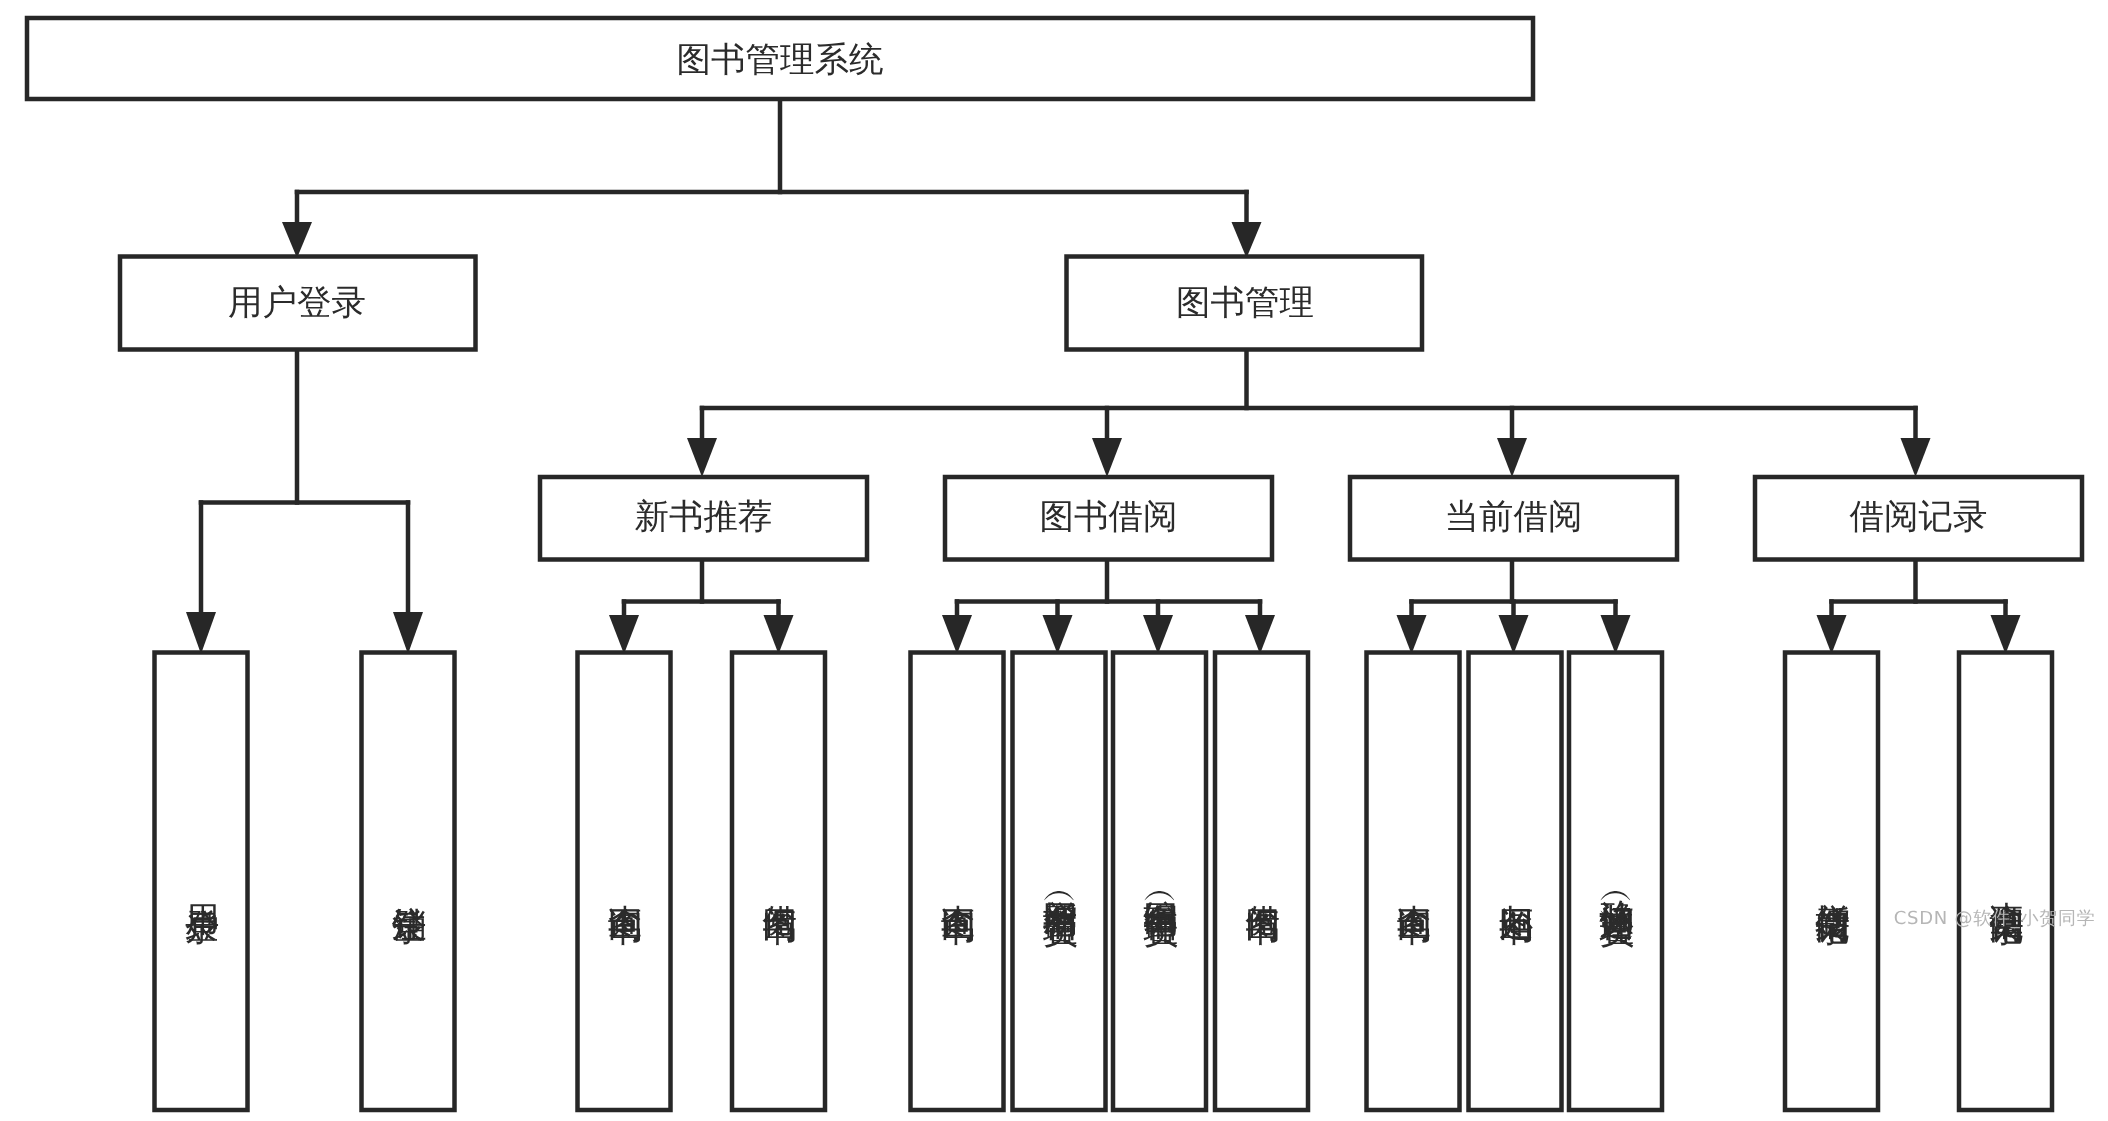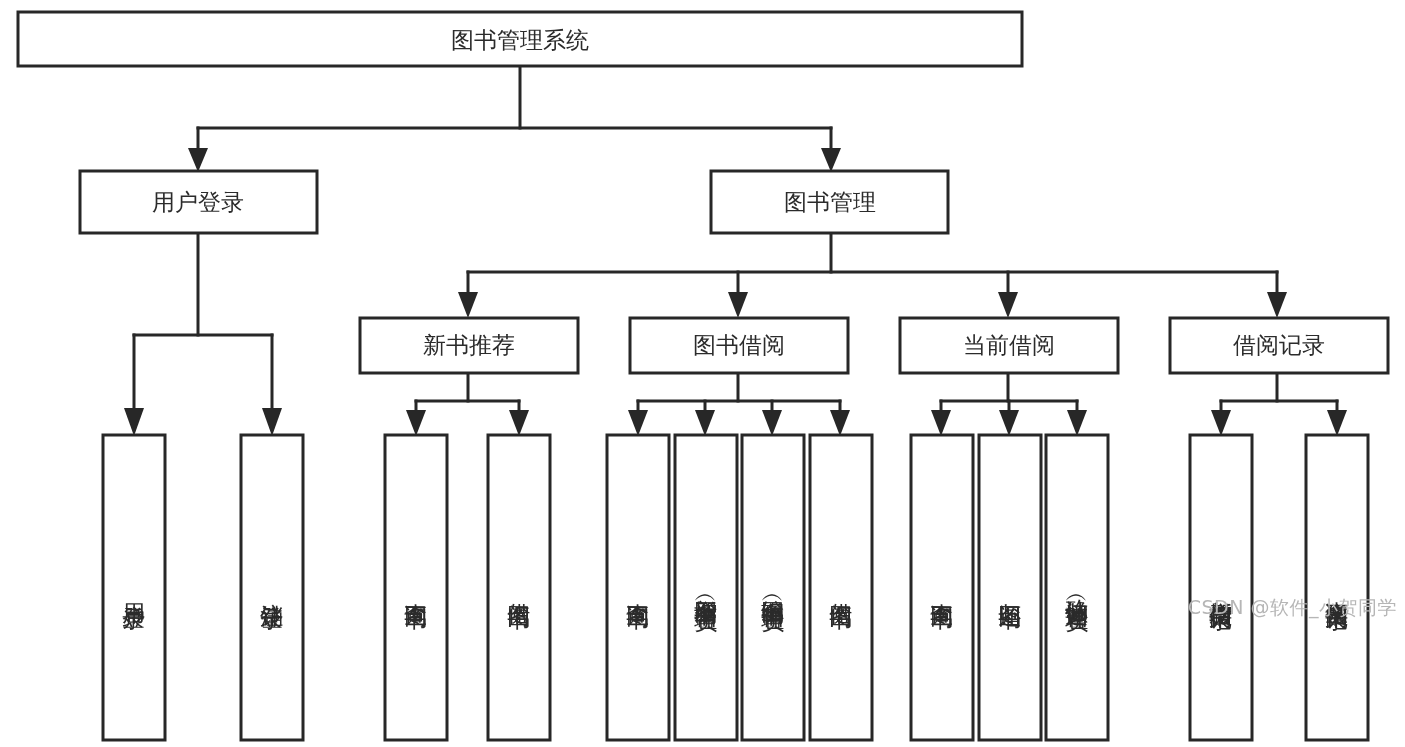--- a/index.html
+++ b/index.html
@@ -65,21 +65,21 @@
     color: #2b2b2b;
     letter-spacing: 1.5px;
     white-space: nowrap;
     text-align: center;
   }
   .watermark {
     position: absolute;
     right: 8px;
     bottom: 6px;
     font-family: "DejaVu Sans", "Liberation Sans", sans-serif;
-    font-size: 19px;
+    font-size: 12px;
     color: #b6b6b6;
     letter-spacing: 0.5px;
     white-space: nowrap;
   }
 </style>
 </head>
 <body>
 
 <div id="diagram-root">
 

